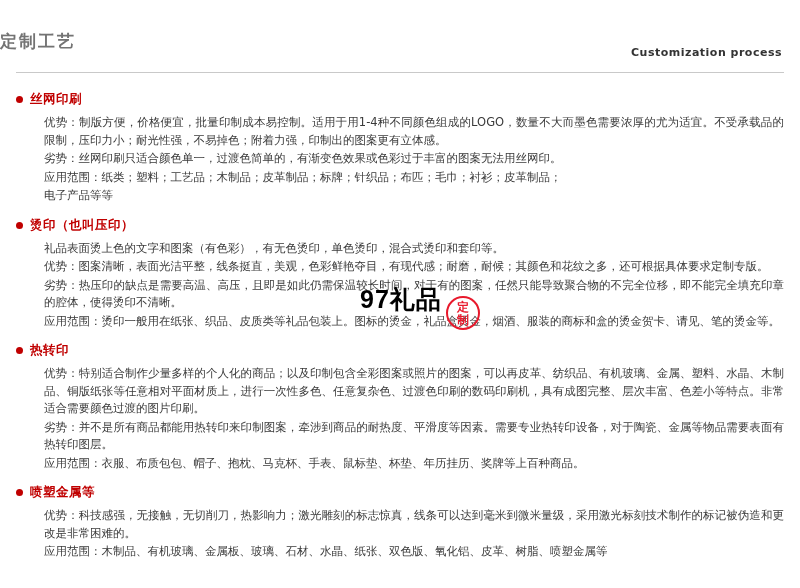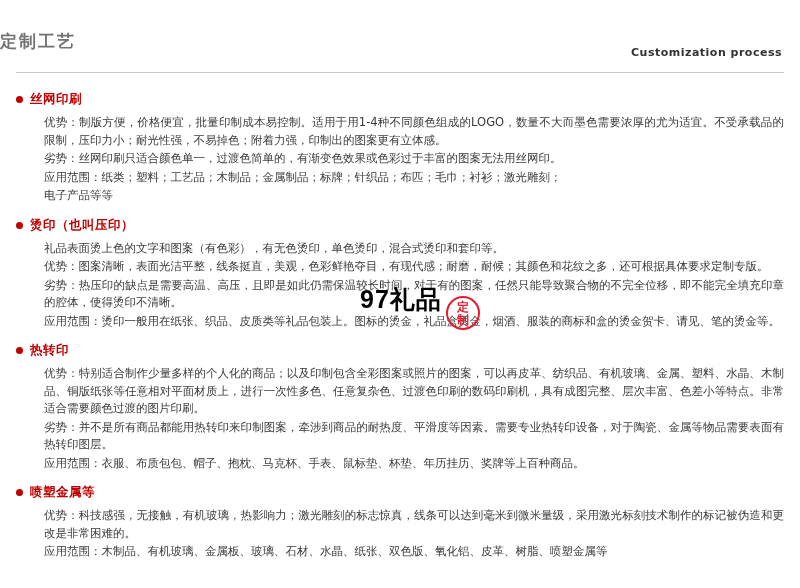--- a/index.html
+++ b/index.html
@@ -129,21 +129,21 @@
 
   <div class="content">
 
     <div class="section">
       <div class="sec-head">
         <span class="bullet"></span>
         <span class="sec-title">丝网印刷</span>
       </div>
       <p class="para">优势：制版方便，价格便宜，批量印制成本易控制。适用于用1-4种不同颜色组成的LOGO，数量不大而墨色需要浓厚的尤为适宜。不受承载品的限制，压印力小；耐光性强，不易掉色；附着力强，印制出的图案更有立体感。</p>
       <p class="para">劣势：丝网印刷只适合颜色单一，过渡色简单的，有渐变色效果或色彩过于丰富的图案无法用丝网印。</p>
-      <p class="para">应用范围：纸类；塑料；工艺品；木制品；金属制品；标牌；针织品；布匹；毛巾；衬衫；激光雕刻；</p>
+      <p class="para">应用范围：纸类；塑料；工艺品；木制品；皮革制品；标牌；针织品；布匹；毛巾；衬衫；皮革制品；</p>
       <p class="para">电子产品等等</p>
     </div>
 
     <div class="section">
       <div class="sec-head">
         <span class="bullet"></span>
         <span class="sec-title">烫印（也叫压印）</span>
       </div>
       <p class="para">礼品表面烫上色的文字和图案（有色彩），有无色烫印，单色烫印，混合式烫印和套印等。</p>
       <p class="para">优势：图案清晰，表面光洁平整，线条挺直，美观，色彩鲜艳夺目，有现代感；耐磨，耐候；其颜色和花纹之多，还可根据具体要求定制专版。</p>
@@ -159,21 +159,21 @@
       <p class="para">优势：特别适合制作少量多样的个人化的商品；以及印制包含全彩图案或照片的图案，可以再皮革、纺织品、有机玻璃、金属、塑料、水晶、木制品、铜版纸张等任意相对平面材质上，进行一次性多色、任意复杂色、过渡色印刷的数码印刷机，具有成图完整、层次丰富、色差小等特点。非常适合需要颜色过渡的图片印刷。</p>
       <p class="para">劣势：并不是所有商品都能用热转印来印制图案，牵涉到商品的耐热度、平滑度等因素。需要专业热转印设备，对于陶瓷、金属等物品需要表面有热转印图层。</p>
       <p class="para">应用范围：衣服、布质包包、帽子、抱枕、马克杯、手表、鼠标垫、杯垫、年历挂历、奖牌等上百种商品。</p>
     </div>
 
     <div class="section">
       <div class="sec-head">
         <span class="bullet"></span>
         <span class="sec-title">喷塑金属等</span>
       </div>
-      <p class="para">优势：科技感强，无接触，有机玻璃，热影响力；激光雕刻的标志惊真，线条可以达到毫米到微米量级，采用激光标刻技术制作的标记被伪造和更改是非常困难的。</p>
+      <p class="para">优势：科技感强，无接触，无切削刀，热影响力；激光雕刻的标志惊真，线条可以达到毫米到微米量级，采用激光标刻技术制作的标记被伪造和更改是非常困难的。</p>
       <p class="para">应用范围：木制品、有机玻璃、金属板、玻璃、石材、水晶、纸张、双色版、氧化铝、皮革、树脂、喷塑金属等</p>
     </div>
 
   </div>
 
   <div class="watermark">
     <div class="wm-text">97礼品</div>
     <div class="wm-badge">
       <span>定</span><br>
       <span>制</span>

